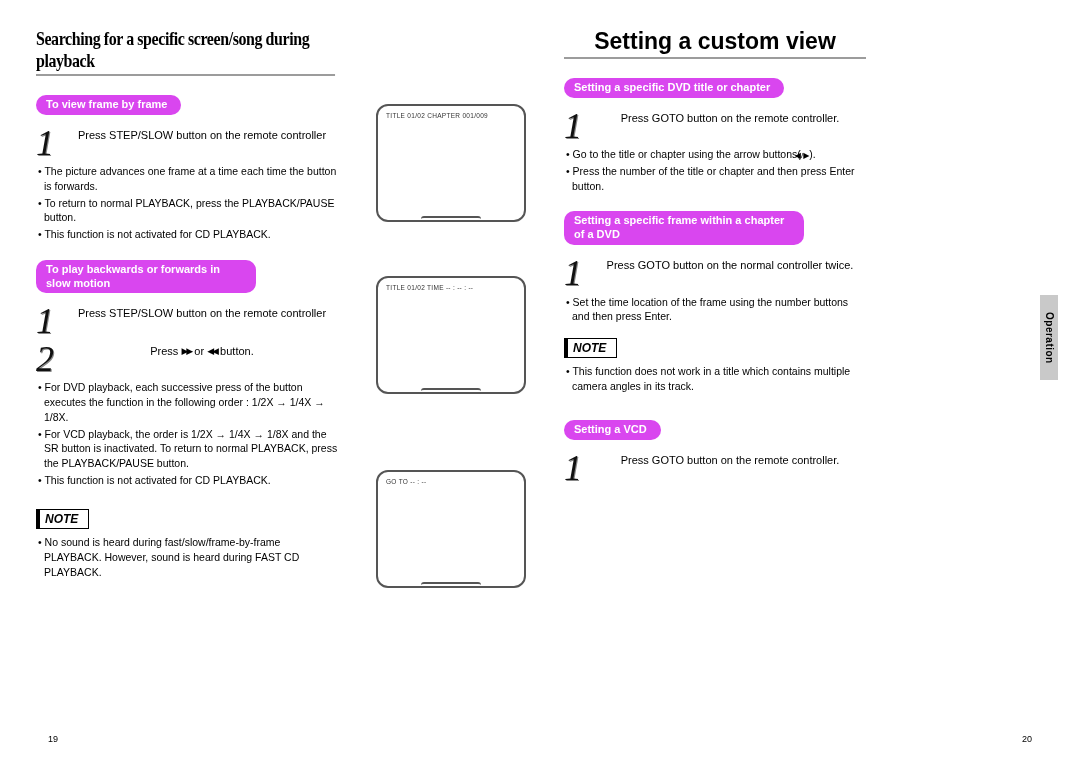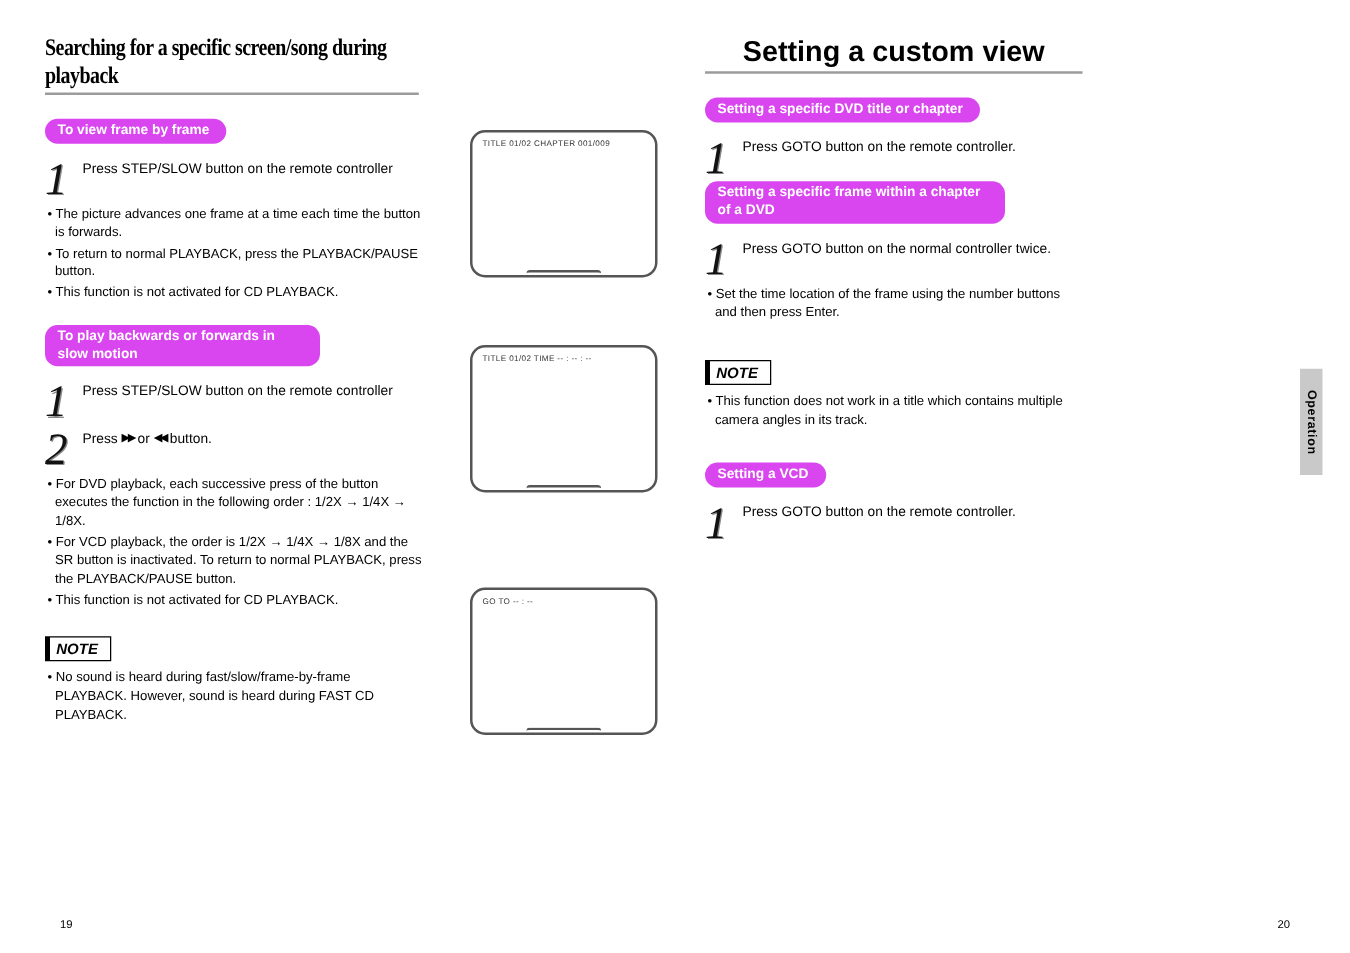--- a/index.html
+++ b/index.html
@@ -88,20 +88,21 @@
     width: 30px;
     text-shadow: 1px 1px 0 #888;
     color: #111;
     padding-top: 3px;
   }
   .step-text {
     font-size: 11px;
     line-height: 1.35;
     padding-top: 3px;
     flex: 1;
+    text-align: center;
   }
   ul.bullets {
     list-style: none;
     font-size: 10.5px;
     line-height: 1.4;
     margin: 6px 0 18px 0;
   }
   ul.bullets li {
     padding-left: 8px;
     text-indent: -6px;
@@ -226,27 +227,31 @@
   </div>
 
   <div class="col col-right">
     <div class="heading-right">Setting a custom view</div>
 
     <div class="pill">Setting a specific DVD title or chapter</div>
     <div class="step">
       <div class="bignum">1</div>
       <div class="step-text">Press GOTO button on the remote controller.</div>
     </div>
+    <ul class="bullets">
+      <li><span>Go to the title or chapter using the arrow buttons(</span><span class="micon lr"></span><span>).</span></li>
+      <li>Press the number of the title or chapter and then press Enter button.</li>
+    </ul>
 
     <div class="pill" style="max-width:240px;">Setting a specific frame within a chapter of a DVD</div>
     <div class="step">
       <div class="bignum">1</div>
       <div class="step-text">Press GOTO button on the normal controller twice.</div>
     </div>
-    <ul class="bullets" style="margin-bottom:26px;">
+    <ul class="bullets" style="margin-bottom:10px;">
       <li>Set the time location of the frame using the number buttons and then press Enter.</li>
     </ul>
     <div class="note-label">NOTE</div>
     <div class="note-text" style="margin-bottom:26px;">This function does not work in a title which contains multiple camera angles in its track.</div>
 
     <div class="pill">Setting a VCD</div>
     <div class="step">
       <div class="bignum">1</div>
       <div class="step-text">Press GOTO button on the remote controller.</div>
     </div>

